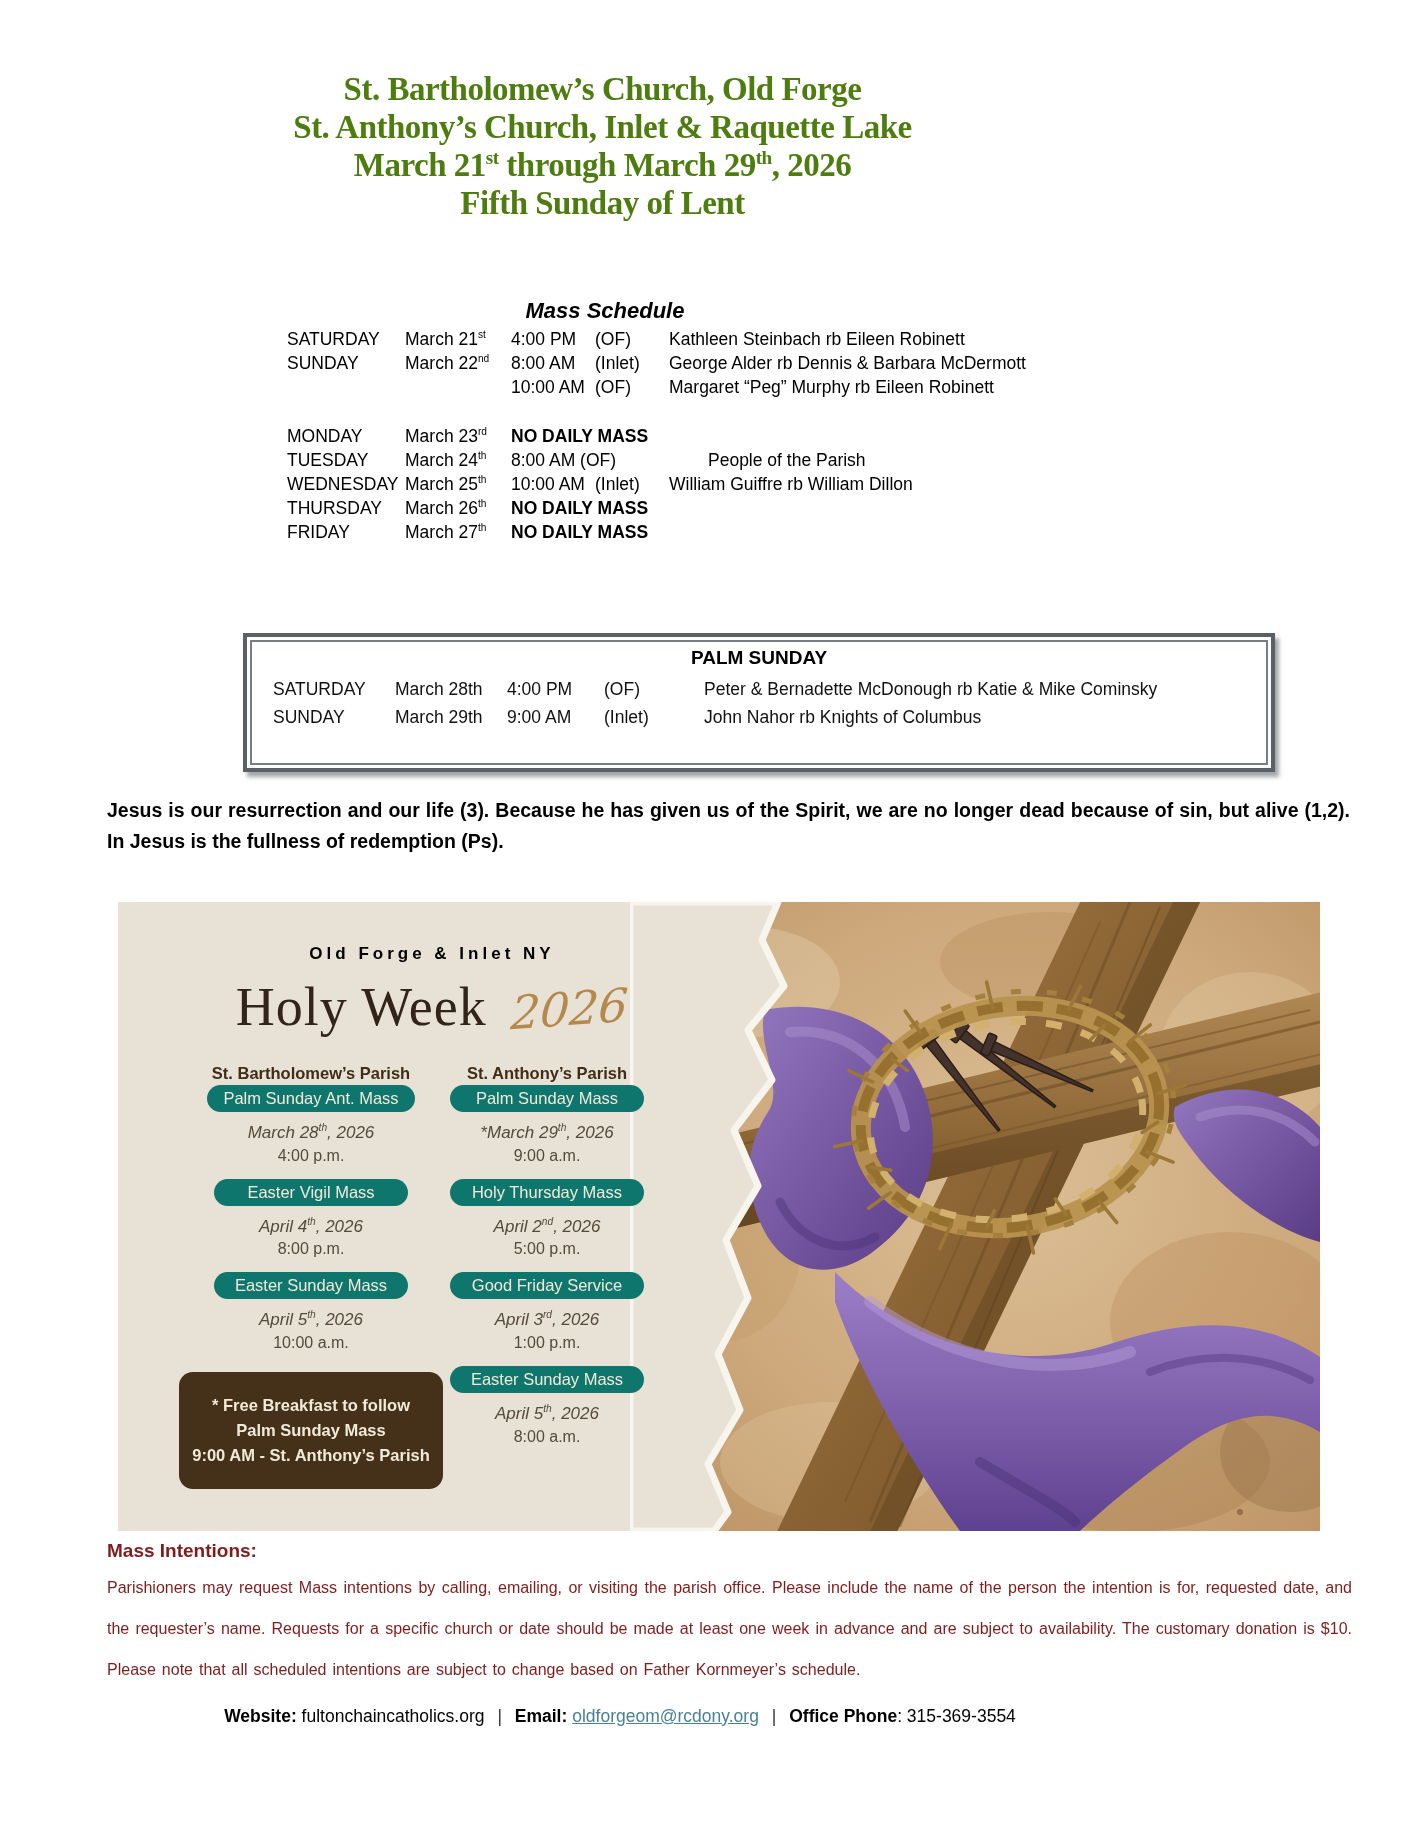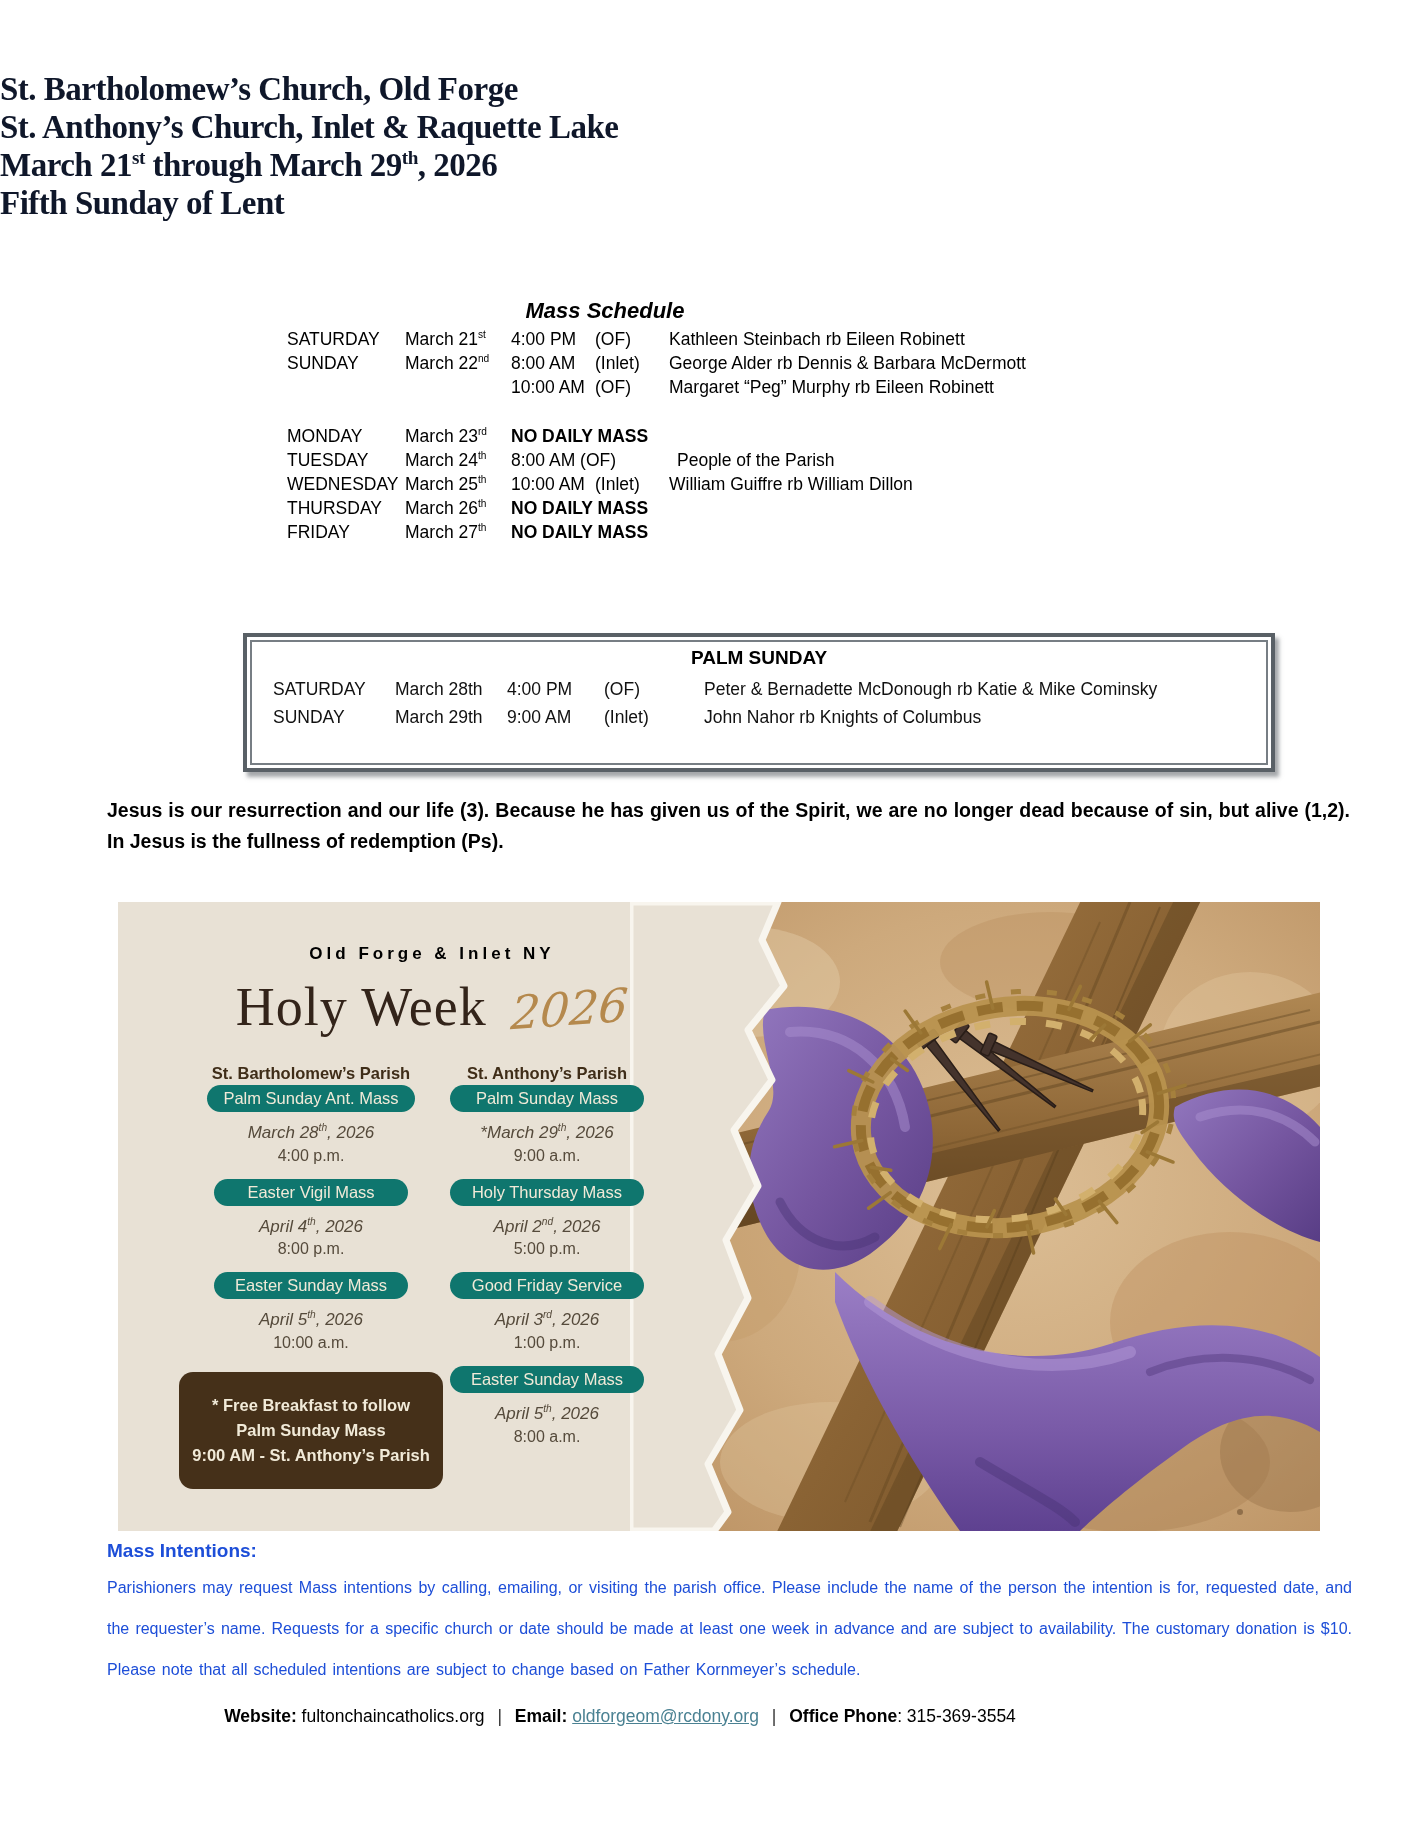--- a/index.html
+++ b/index.html
@@ -1,38 +1,38 @@
 <!DOCTYPE html>
 <html><head>
 <meta charset="utf-8">
 <style>
   html,body{margin:0;padding:0;background:#fff;}
   .page{position:relative;width:1411px;height:1826px;background:#ffffff;
         font-family:"Liberation Sans",sans-serif;color:#111;overflow:hidden;}
 
   
-  .title-block{position:absolute;top:70px;left:0;width:1205px;text-align:left;
+  .title-block{position:absolute;top:70px;left:0;width:1205px;text-align:center;
     font-family:"Liberation Serif",serif;font-weight:bold;font-size:33px;line-height:38px;
-    color:#0f172a;letter-spacing:-0.5px;}
+    color:#4d7c0f;letter-spacing:-0.5px;}
   sup.ord{font-size:0.58em;vertical-align:super;line-height:0;}
 
   
   .ms-heading{position:absolute;top:298px;left:0;width:1210px;text-align:center;
     font-size:22px;font-weight:bold;color:#000;font-style:italic;}
   .sched{position:absolute;left:287px;top:327px;font-size:17.5px;line-height:24px;color:#000;}
   .srow{display:flex;}
   .c-day{width:118px;}
   .c-date{width:106px;}
   .c-time{width:84px;}
   .c-loc{width:74px;}
   .c-timeloc{width:158px;}
   .c-name{white-space:nowrap;}
   .grp2{margin-top:25px;}
   .nodaily{font-weight:bold;}
-  .tues-name{padding-left:8px;}
+  .tues-name{padding-left:8px;margin-left:31px;}
 
   
   .palm-box{position:absolute;left:243px;top:633px;width:1032px;height:139px;background:#fff;
     border:4px solid #596066;box-sizing:border-box;
     box-shadow:inset 0 0 0 3px #ffffff,inset 0 0 0 5px #777e84,4px 5px 4px rgba(90,95,100,0.55);}
   .palm-heading{text-align:center;font-weight:bold;font-size:19px;margin-top:10px;color:#000;}
   .palm-rows{margin-top:6px;padding-left:26px;font-size:17.5px;line-height:28px;}
   .prow{display:flex;}
   .p-day{width:122px;}
   .p-date{width:112px;}
@@ -59,21 +59,21 @@
   .col-header{font-weight:bold;font-size:16.5px;color:#3f2d18;margin-bottom:2px;}
   .hw-badge{display:inline-block;background:#0f766e;color:#f1ead8;border-radius:19px;
     padding:4px 16px;font-size:16.5px;min-width:162px;text-align:center;}
   .hw-date{font-style:italic;font-size:17px;color:#554a3b;margin-top:10px;}
   .hw-date sup{font-size:0.6em;}
   .hw-time{font-size:16px;color:#554a3b;margin-top:4px;margin-bottom:14px;}
   .hw-note{margin:20px auto 0;width:248px;background:#453019;color:#f1ead8;border-radius:14px;
     padding:21px 8px;font-weight:bold;font-size:16.5px;line-height:25px;}
 
   
-  .intentions{position:absolute;left:107px;top:1538px;width:1245px;color:#1d4ed8;}
+  .intentions{position:absolute;left:107px;top:1538px;width:1245px;color:#7f1d1d;}
   .int-heading{font-weight:bold;font-size:19px;line-height:26px;}
   .int-body{font-size:16px;line-height:41px;text-align:justify;word-spacing:1.5px;margin-top:3px;}
 
   
   .footer{position:absolute;top:1706px;left:0;width:1240px;text-align:center;font-size:17.5px;color:#000;}
   .footer .b{font-weight:bold;}
   .footer .sep{margin:0 8px;color:#333;}
   .email-link{color:#4a8192;text-decoration:underline;}
 </style>
 </head>

